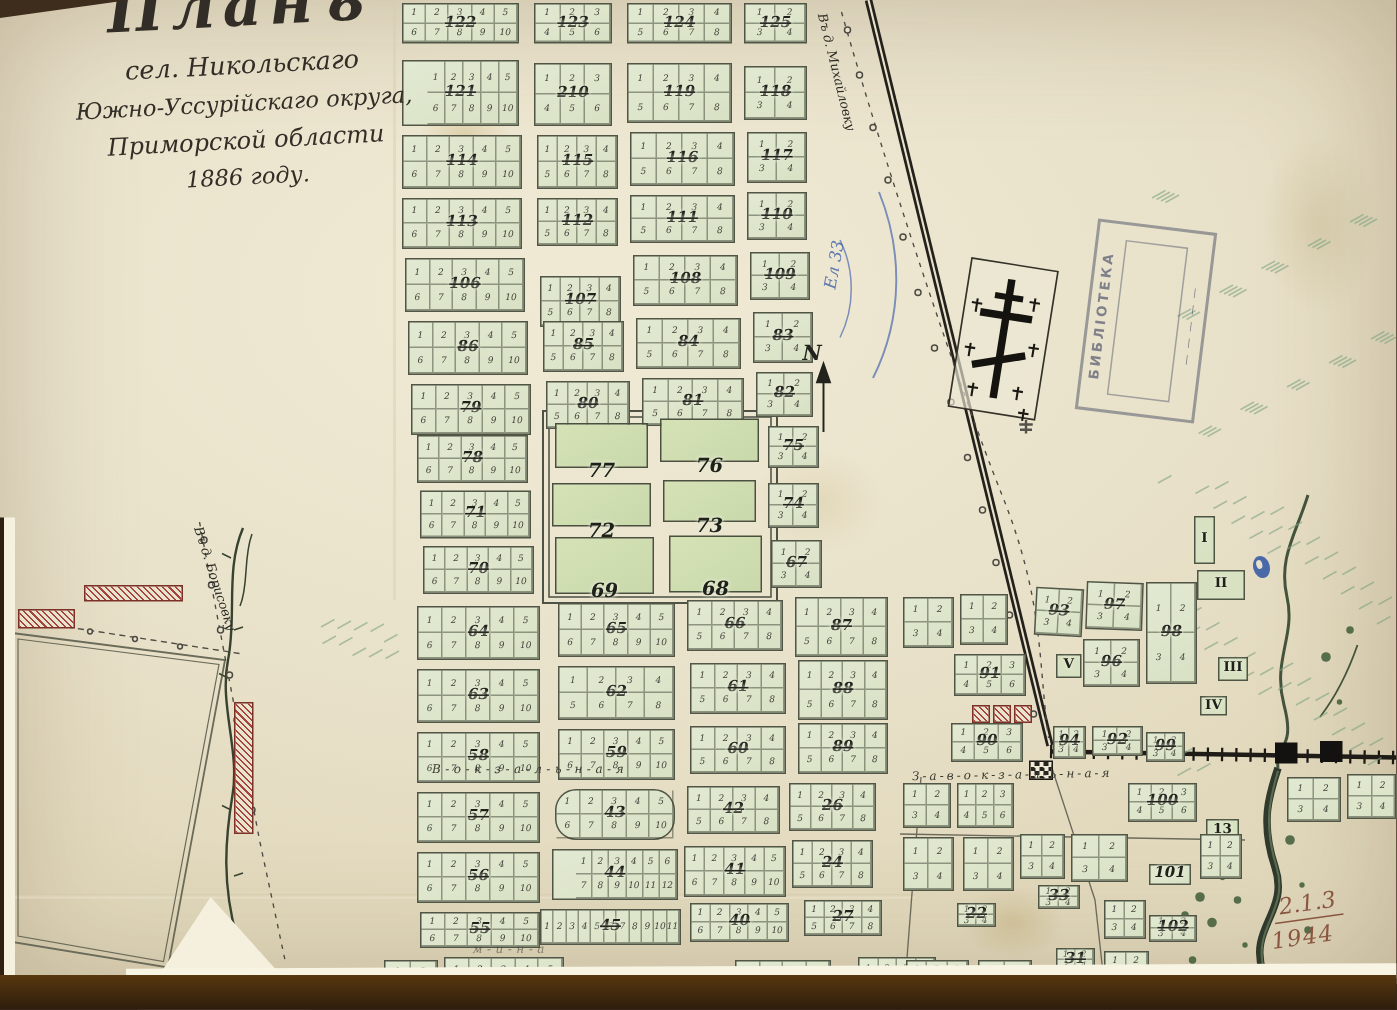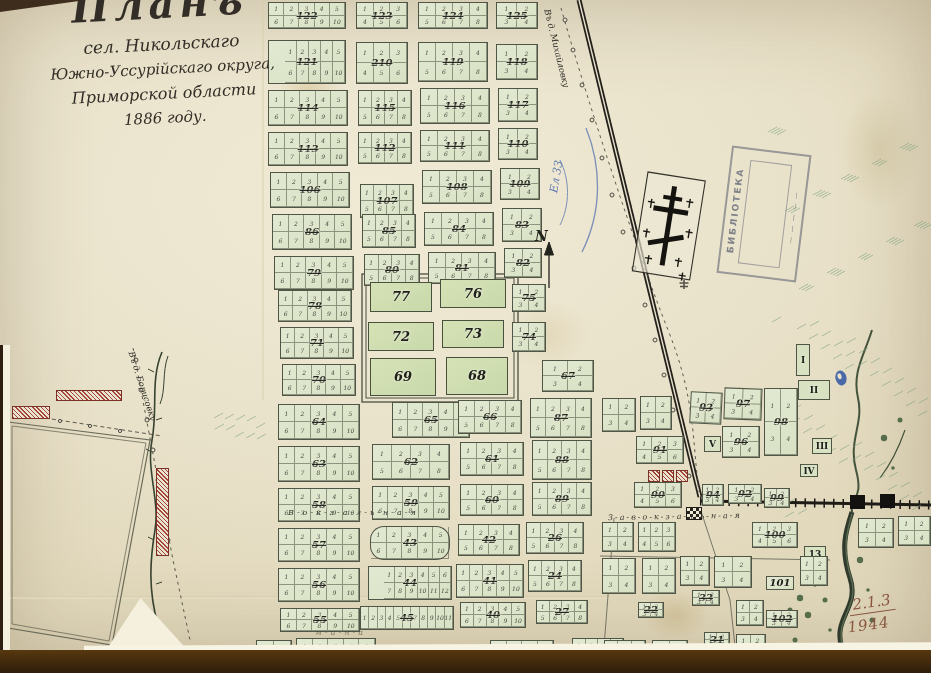--- a/index.html
+++ b/index.html
@@ -43,21 +43,21 @@
     border:1px solid rgba(55,60,46,.85);}
   .block .grid{display:grid;width:100%;height:100%;}
   .block .lot{display:flex;align-items:center;justify-content:center;
     font:italic 6px "DejaVu Serif", serif;color:rgba(40,40,34,.85);
     border-right:1px solid rgba(60,65,50,.5);border-bottom:1px solid rgba(60,65,50,.5);
     overflow:hidden;}
   .block .bnum{position:absolute;left:0;right:0;top:50%;transform:translateY(-55%);
     text-align:center;font:italic bold 10px "DejaVu Serif", serif;color:#20201b;
     text-decoration:line-through;text-shadow:0 0 3px #e3ead3,0 0 3px #e3ead3;pointer-events:none;}
   .block.g{background:linear-gradient(150deg,#d5e2b6,#c9d9ab);border-color:#49513e;}
-  .block.g .bnum{font-size:13px;text-decoration:none;}
+  .block.g .bnum{font-size:13px;text-decoration:none;margin-top:18px;}
   .block.r{background:#d8e2c2;}
   .block.r .bnum{font-size:9px;font-style:normal;text-decoration:none;}
   .block.p .bnum{text-decoration:none;}
   .block.free{background:transparent;border:none;}
   .block.free .bnum{font-size:15px;text-decoration:none;}
   .block.h{background:repeating-linear-gradient(45deg,#a8453a 0 1px,#e9e4d0 1px 3px);
     border-color:#7c3128;}
   .block.chk{background:repeating-conic-gradient(#26241f 0 25%,#efe9d6 0 50%) 0 0/6px 6px;
     border-color:#1e1c18;}
   
@@ -733,21 +733,21 @@
     </div>
     <div class="block" style="left: 512px; top: 322px; width: 34px; height: 30px;">
       <div class="grid" style="grid-template-columns: repeat(2, 1fr); grid-template-rows: repeat(2, 1fr);">
         <div class="lot">1</div>
         <div class="lot">2</div>
         <div class="lot">3</div>
         <div class="lot">4</div>
       </div>
       <span class="bnum">74</span>
     </div>
-    <div class="block" style="left: 542px; top: 360px; width: 52px; height: 32px;">
+    <div class="block" style="left: 514px; top: 360px; width: 34px; height: 32px;">
       <div class="grid" style="grid-template-columns: repeat(2, 1fr); grid-template-rows: repeat(2, 1fr);">
         <div class="lot">1</div>
         <div class="lot">2</div>
         <div class="lot">3</div>
         <div class="lot">4</div>
       </div>
       <span class="bnum">67</span>
     </div>
     <div class="block g" style="left: 370px; top: 282px; width: 62px; height: 30px;">
       <span class="bnum">77</span>
@@ -775,21 +775,21 @@
         <div class="lot">4</div>
         <div class="lot">5</div>
         <div class="lot">6</div>
         <div class="lot">7</div>
         <div class="lot">8</div>
         <div class="lot">9</div>
         <div class="lot">10</div>
       </div>
       <span class="bnum">64</span>
     </div>
-    <div class="block" style="left: 372px; top: 402px; width: 78px; height: 36px; margin-left: 20px;">
+    <div class="block" style="left: 372px; top: 402px; width: 78px; height: 36px;">
       <div class="grid" style="grid-template-columns: repeat(5, 1fr); grid-template-rows: repeat(2, 1fr);">
         <div class="lot">1</div>
         <div class="lot">2</div>
         <div class="lot">3</div>
         <div class="lot">4</div>
         <div class="lot">5</div>
         <div class="lot">6</div>
         <div class="lot">7</div>
         <div class="lot">8</div>
         <div class="lot">9</div>

